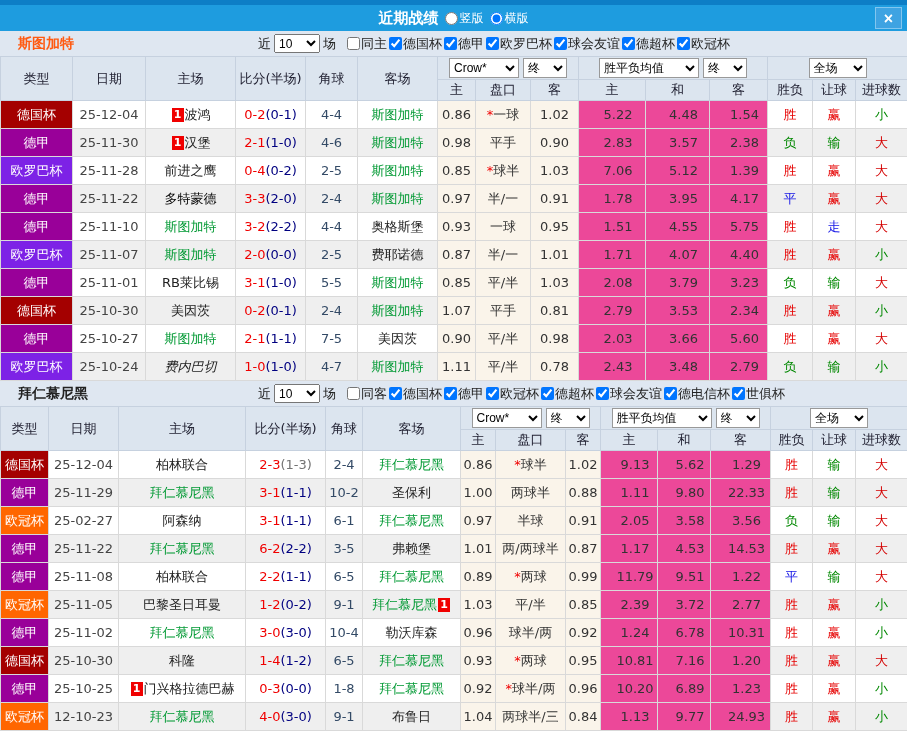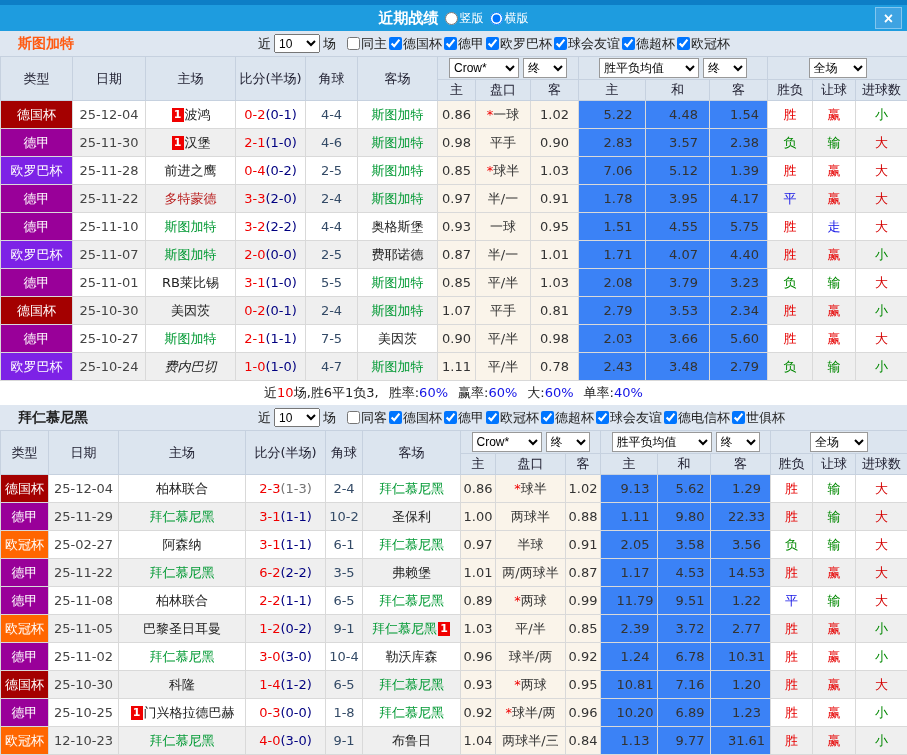--- a/index.html
+++ b/index.html
@@ -33,21 +33,21 @@
   .selcell { background: #dce5ef; }
   .selcell select { height: 20px; font-size: 12px; margin: 0 2px; background: #fff; border: 1px solid #999; }
   .sel-odds { width: 70px; } .sel-final { width: 44px; } .sel-avg { width: 100px; } .sel-full { width: 58px; }
 
   tbody td { height: 28px; border: 1px solid #d9d9d9; text-align: center; overflow: hidden; white-space: nowrap; }
   tbody tr:nth-child(even) { background: #efefef; }
   td.c-type { color: #fff; font-size: 13px; }
   td.c-date { color: #444; }
   td.c-corner { color: #334a66; }
   td.odds-bg { background: #faf4ea; color: #333; }
-  td.avg-bg { background: #3b82f6; color: #333; padding-left: 12px; }
+  td.avg-bg { background: #ec4899; color: #333; padding-left: 12px; }
   .star { color: #f00000; }
   .rcard { display: inline-block; background: #f00000; color: #fff; font-size: 11px; font-weight: bold;
            width: 12px; height: 14px; line-height: 14px; text-align: center; margin: 0 1px; vertical-align: 1px; }
 
   
   .sec-0 col:nth-child(1){width:72px}.sec-0 col:nth-child(2){width:73px}.sec-0 col:nth-child(3){width:90px}
   .sec-0 col:nth-child(4){width:70px}.sec-0 col:nth-child(5){width:52px}.sec-0 col:nth-child(6){width:80px}
   .sec-0 col:nth-child(7){width:38px}.sec-0 col:nth-child(8){width:55px}.sec-0 col:nth-child(9){width:48px}
   .sec-0 col:nth-child(10){width:67px}.sec-0 col:nth-child(11){width:64px}.sec-0 col:nth-child(12){width:58px}
   .sec-0 col:nth-child(13){width:45px}.sec-0 col:nth-child(14){width:43px}.sec-0 col:nth-child(15){width:52px}
@@ -215,21 +215,21 @@
             <td class="avg-bg">7.06</td>
             <td class="avg-bg">5.12</td>
             <td class="avg-bg">1.39</td>
             <td class="c-res" style="color: rgb(230, 0, 0);">胜</td>
             <td class="c-spr" style="color: rgb(230, 0, 0);">赢</td>
             <td class="c-goal" style="color: rgb(212, 0, 0);">大</td>
           </tr>
           <tr>
             <td class="c-type" style="background: rgb(153, 0, 153);">德甲</td>
             <td class="c-date">25-11-22</td>
-            <td class="c-home"><span style="color: #b91c1c; margin-top: 48px;">多特蒙德</span></td>
+            <td class="c-home"><span style="color: #000000; margin-top: 48px;">多特蒙德</span></td>
             <td class="c-score"><span style="color: rgb(240, 0, 0);">3-3</span><span style="color: rgb(0, 0, 128);">(2-0)</span></td>
             <td class="c-corner">2-4</td>
             <td class="c-away"><span style="color: rgb(0, 153, 51);">斯图加特</span></td>
             <td class="odds-bg">0.97</td>
             <td class="odds-bg">半/一</td>
             <td class="odds-bg">0.91</td>
             <td class="avg-bg">1.78</td>
             <td class="avg-bg">3.95</td>
             <td class="avg-bg">4.17</td>
             <td class="c-res" style="color: rgb(20, 20, 230);">平</td>
@@ -333,21 +333,20 @@
             <td class="odds-bg">0.78</td>
             <td class="avg-bg">2.43</td>
             <td class="avg-bg">3.48</td>
             <td class="avg-bg">2.79</td>
             <td class="c-res" style="color: rgb(0, 136, 0);">负</td>
             <td class="c-spr" style="color: rgb(0, 136, 0);">输</td>
             <td class="c-goal" style="color: rgb(0, 136, 0);">小</td>
           </tr>
         </tbody>
     </table>
-    <div class="summary"><span>近</span><span class="cnt">10</span><span>场,胜6平1负3,</span><span class="stat"><span>胜率:</span><span class="val">60%</span></span><span class="stat"><span>赢率:</span><span class="val">60%</span></span><span class="stat"><span>大:</span><span class="val">60%</span></span><span class="stat"><span>单率:</span><span class="val">40%</span></span></div>
   </div>
 
   <div class="section sec-1">
     <div class="section-bar">
       <span class="team-name" style="color: rgb(34, 34, 34);">拜仁慕尼黑</span>
       <span class="filters">
         <span class="flt-label">近</span>
         <select class="games-select"><option>10</option></select>
         <span class="flt-label">场</span>
         <label class="chk scope">
@@ -593,21 +592,21 @@
             <td class="c-date">12-10-23</td>
             <td class="c-home"><span style="color: rgb(0, 153, 51);">拜仁慕尼黑</span></td>
             <td class="c-score"><span style="color: rgb(240, 0, 0);">4-0</span><span style="color: rgb(0, 0, 128);">(3-0)</span></td>
             <td class="c-corner">9-1</td>
             <td class="c-away"><span style="color: rgb(34, 34, 34);">布鲁日</span></td>
             <td class="odds-bg">1.04</td>
             <td class="odds-bg">两球半/三</td>
             <td class="odds-bg">0.84</td>
             <td class="avg-bg">1.13</td>
             <td class="avg-bg">9.77</td>
-            <td class="avg-bg">31.61</td>
+            <td class="avg-bg">24.93</td>
             <td class="c-res" style="color: rgb(230, 0, 0);">胜</td>
             <td class="c-spr" style="color: rgb(230, 0, 0);">赢</td>
             <td class="c-goal" style="color: rgb(0, 136, 0);">小</td>
           </tr>
         </tbody>
     </table>
 
   </div>
 </div>
 

